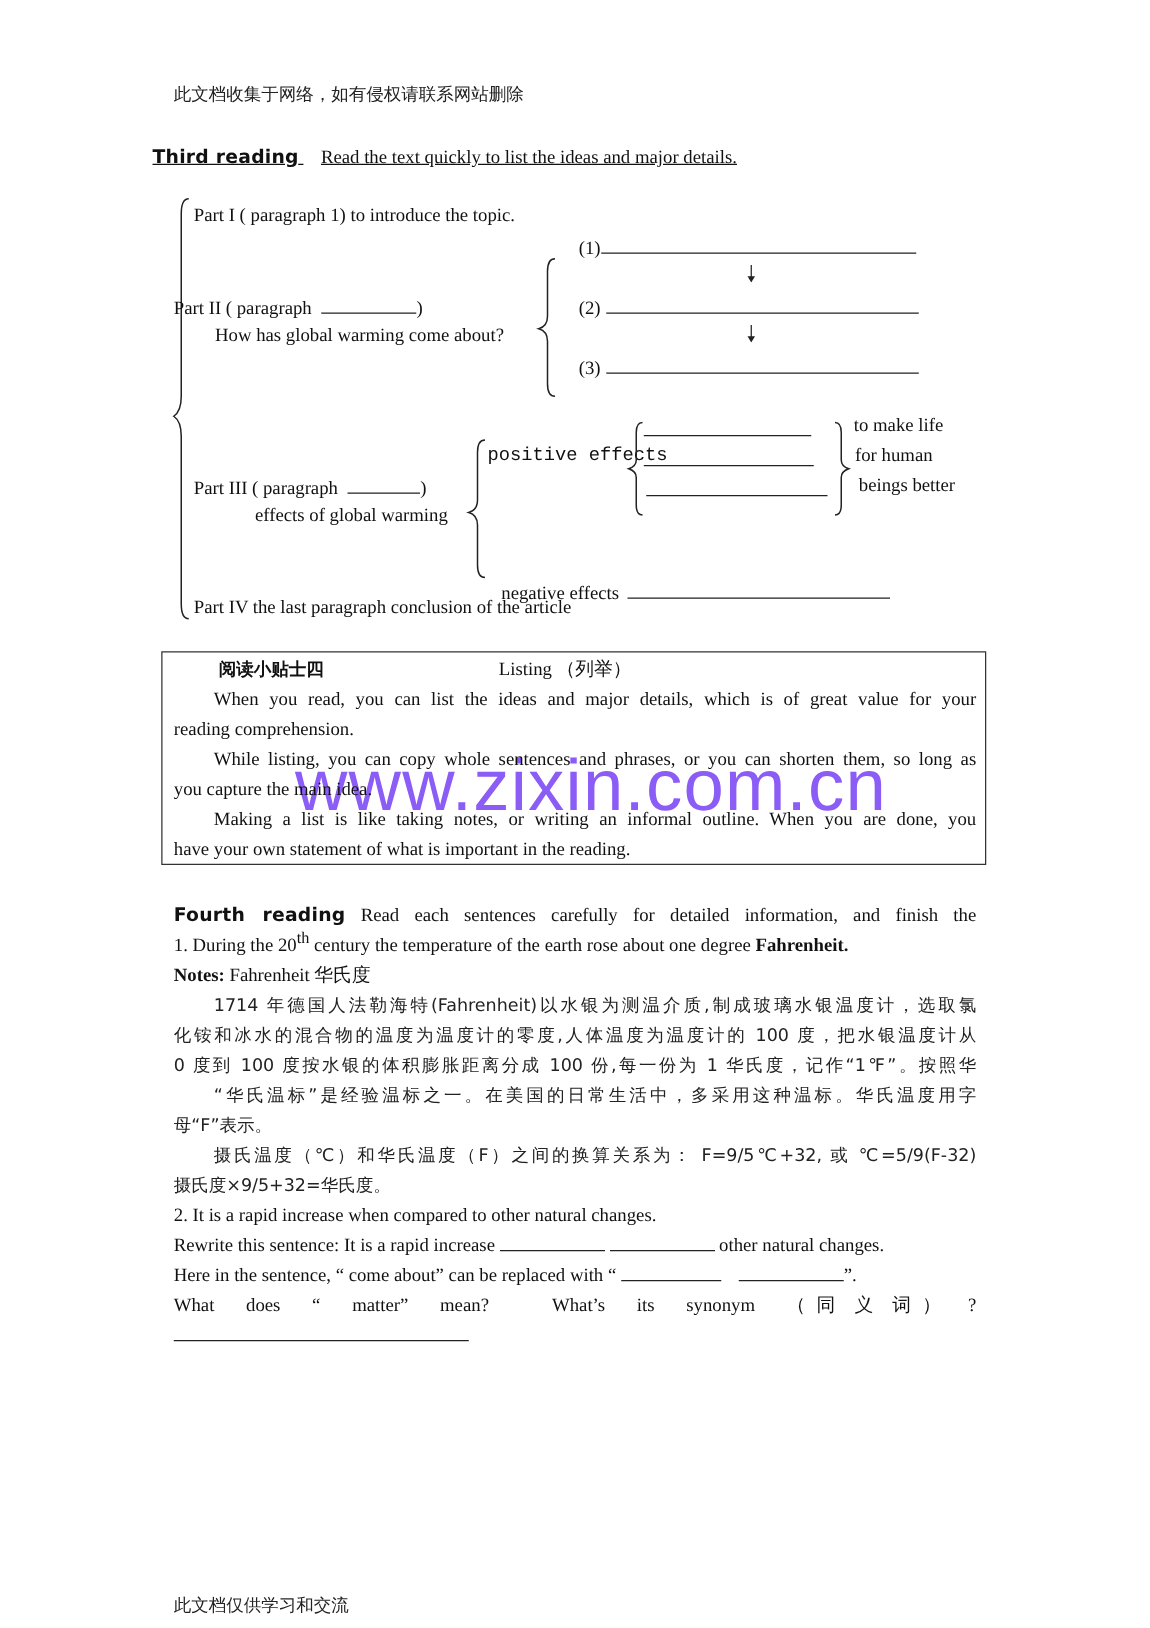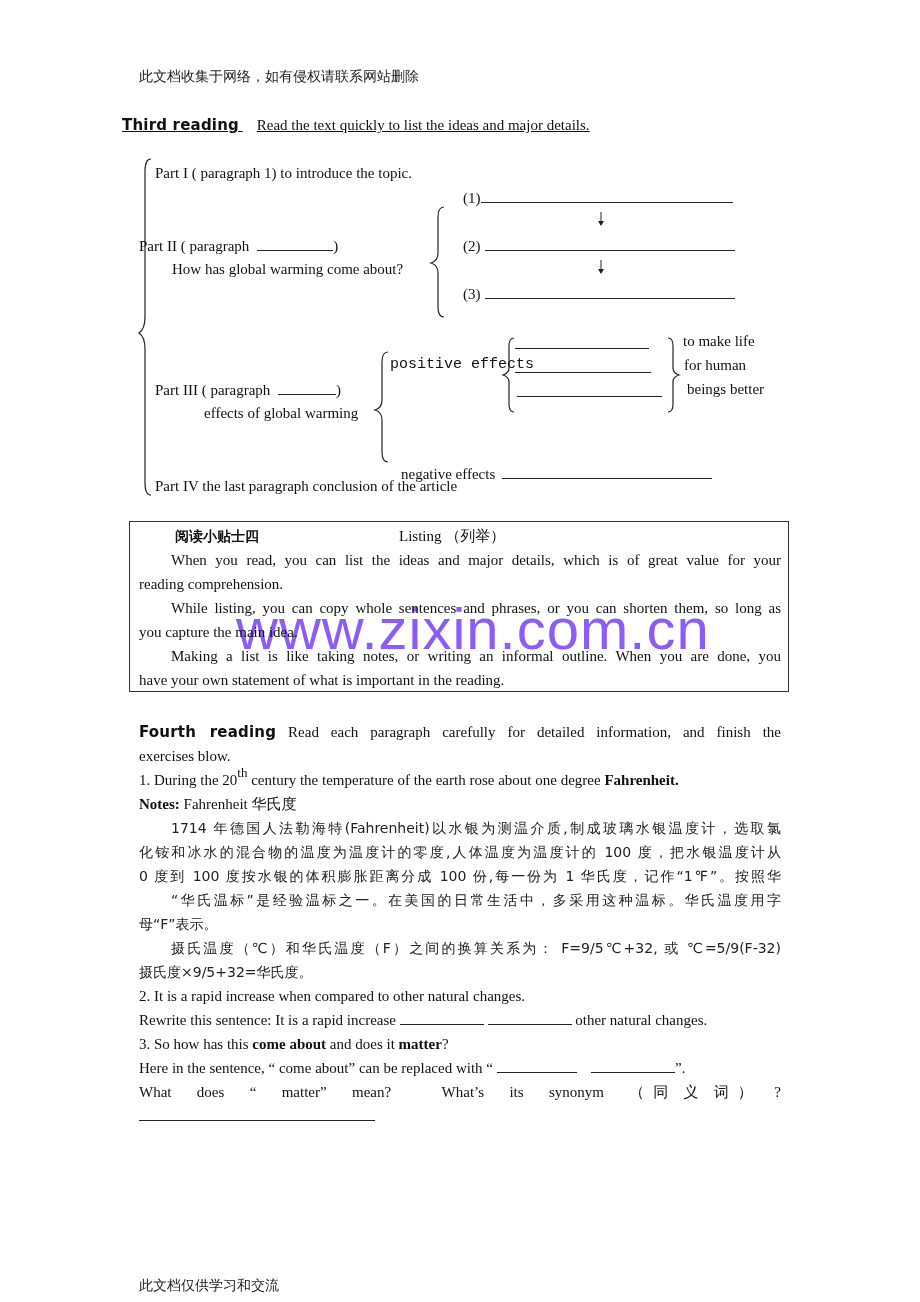--- a/index.html
+++ b/index.html
@@ -109,23 +109,22 @@
   <div>reading comprehension.</div>
   <div class="indent justify-line">While listing, you can copy whole sentences and phrases, or you can shorten them, so long as</div>
   <div>you capture the main idea.</div>
   <div class="indent justify-line">Making a list is like taking notes, or writing an informal outline. When you are done, you</div>
   <div>have your own statement of what is important in the reading.</div>
 </div>
 
 <div class="para" style="top:720px;">
   <div class="justify-line">
     <span class="comic">Fourth reading</span>
-    <span>Read each paragraph carefully for detailed information, and finish the</span>
+    <span>Read each sentences carefully for detailed information, and finish the</span>
   </div>
-  <div>exercises blow.</div>
   <div>
     <span>1. During the 20</span><sup>th</sup><span> century the temperature of the earth rose about one degree </span><b>Fahrenheit.</b>
   </div>
   <div>
     <b>Notes:</b><span class="cn-inline"> Fahrenheit 华氏度</span>
   </div>
   <div class="cn" style="font-size:14px; line-height:24px;">
     <div class="indent justify-line">1714 年德国人法勒海特(Fahrenheit)以水银为测温介质,制成玻璃水银温度计，选取氯</div>
     <div class="justify-line">化铵和冰水的混合物的温度为温度计的零度,人体温度为温度计的 100 度，把水银温度计从</div>
     <div class="justify-line">0 度到 100 度按水银的体积膨胀距离分成 100 份,每一份为 1 华氏度，记作“1℉”。按照华</div>
@@ -135,23 +134,20 @@
     <div>摄氏度×9/5+32=华氏度。</div>
   </div>
   <div>2. It is a rapid increase when compared to other natural changes.</div>
   <div>
     <span>Rewrite this sentence: It is a rapid increase</span>
     <span class="blank" style="width:84px;"></span>
     <span class="blank" style="width:84px;"></span>
     <span>other natural changes.</span>
   </div>
   <div>
-    <span>3. So how has this </span><b>come about</b><span> and does it </span><b>matter</b><span>?</span>
-  </div>
-  <div>
     <span>Here in the sentence, “ come about” can be replaced with “</span><span class="blank" style="width:80px; margin-left:4px;"></span><span class="blank" style="width:84px; margin-left:14px;"></span><span>”.</span>
   </div>
   <div class="justify-line" style="white-space:pre;">What    does    “    matter”    mean?        What’s    its    synonym    （ 同  义  词 ）   ?</div>
   <div>
     <span class="blank" style="width:236px;"></span>
   </div>
 </div>
 
 <div class="abs cn" style="left:139px; top:1276px;">此文档仅供学习和交流</div>
 

